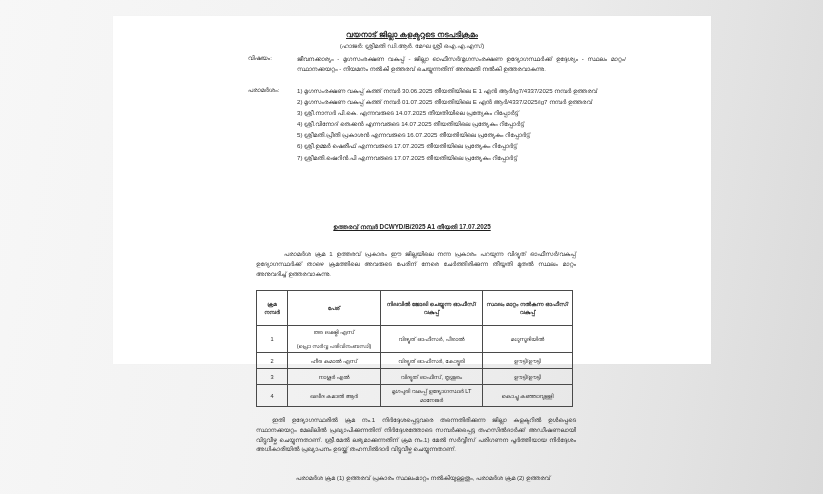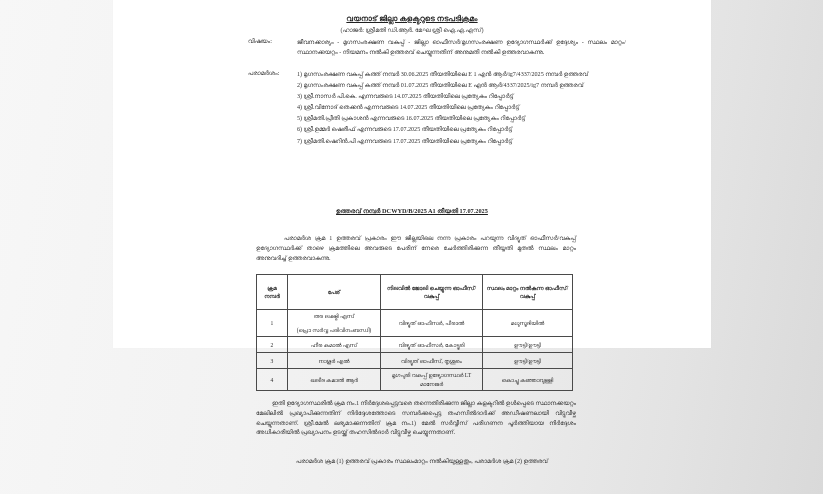--- a/index.html
+++ b/index.html
@@ -19,26 +19,25 @@
     width: 823px;
     height: 494px;
     background: linear-gradient(100deg, #f7f7f7 0%, #f2f2f2 35%, #ececec 62%, #e3e3e3 82%, #d9d9d9 100%);
     overflow: hidden;
   }
 
   
   #page-sheet {
     position: absolute;
     left: 113px;
-    top: 0px;
+    top: 16px;
     width: 598px;
     height: 348px;
     background: #ffffff;
     box-shadow: 0 0 1px rgba(0,0,0,0.04);
-    font-family: Liberation Serif, serif;
   }
 
   .doc-body {
     position: absolute;
     left: 0;
     top: 0;
     width: 598px;
     height: 494px;
     color: #2c2c2c;
   }

